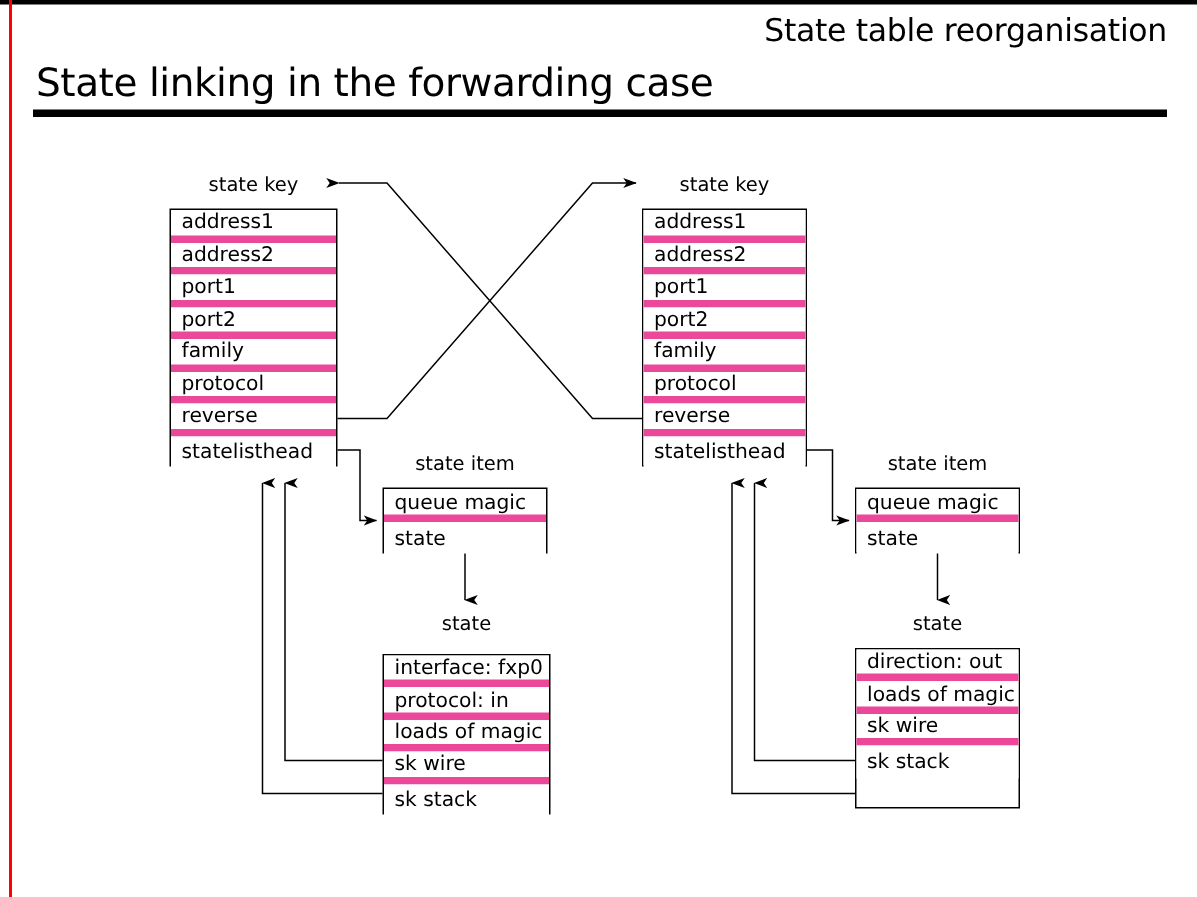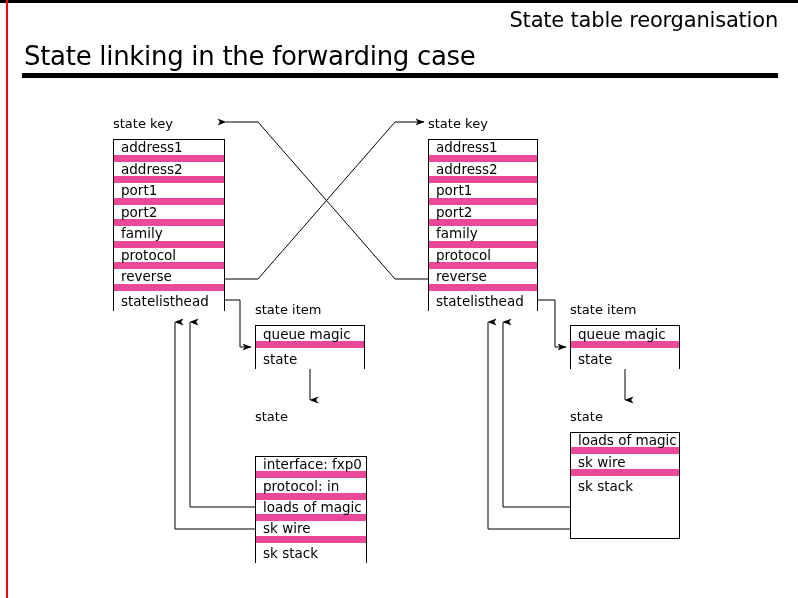--- a/index.html
+++ b/index.html
@@ -51,31 +51,32 @@
     position: absolute;
     left: 22px; top: 73px;
     width: 756px; height: 5px;
     background: #000000;
   }
   
   .caption {
     position: absolute;
     font-size: 13px;
     color: #000000;
+    text-align: center;
     white-space: nowrap;
     line-height: 16px;
   }
   .table-box {
     position: absolute;
     border: 1px solid #000000;
     background: #ffffff;
     box-sizing: border-box;
   }
   .table-box .cell {
-    border-bottom: 7px solid #ec4899;
+    border-bottom: 5px solid #ec4899;
     box-sizing: border-box;
     font-size: 13.5px;
     color: #000000;
     padding-left: 7px;
     display: flex;
     align-items: center;
     white-space: nowrap;
     background: #ffffff;
   }
   .table-box .cell:last-child {
@@ -137,31 +138,32 @@
 
   <div class="caption" style="left:570px; top:302px; width:110px;">state item</div>
 
   <div class="table-box" id="state-item-right" style="left:570px; top:325px; width:110px; height:44px;">
     <div class="cell" style="height:22px">queue magic</div>
     <div class="cell" style="height:22px">state</div>
   </div>
 
   <div class="caption" style="left:255px; top:409px; width:112px;">state</div>
 
-  <div class="table-box" id="state-left" style="left:255px; top:456px; width:112px; height:107px;">
+  <div class="table-box" id="state-left" style="left:255px; top:436px; width:112px; height:107px;">
     <div class="cell" style="height:21.4px">interface: fxp0</div>
     <div class="cell" style="height:21.4px">protocol: in</div>
     <div class="cell" style="height:21.4px">loads of magic</div>
     <div class="cell" style="height:21.4px">sk wire</div>
     <div class="cell" style="height:21.4px">sk stack</div>
   </div>
 
   <div class="caption" style="left:570px; top:409px; width:110px;">state</div>
 
   <div class="table-box" id="state-right" style="left:570px; top:432px; width:110px; height:107px;">
+    <div class="cell" style="height:21.4px">direction: out</div>
     <div class="cell" style="height:21.4px">loads of magic</div>
     <div class="cell" style="height:21.4px">sk wire</div>
     <div class="cell" style="height:21.4px">sk stack</div>
   </div>
 
   <svg class="overlay" viewBox="0 0 798 598">
     <defs>
       <marker id="arrow-l" markerWidth="9" markerHeight="8" refX="0.5" refY="4" orient="auto" markerUnits="userSpaceOnUse">
         <path d="M0,4 L9,0.6 L6.7,4 L9,7.4 Z" fill="#000"></path>
       </marker>

